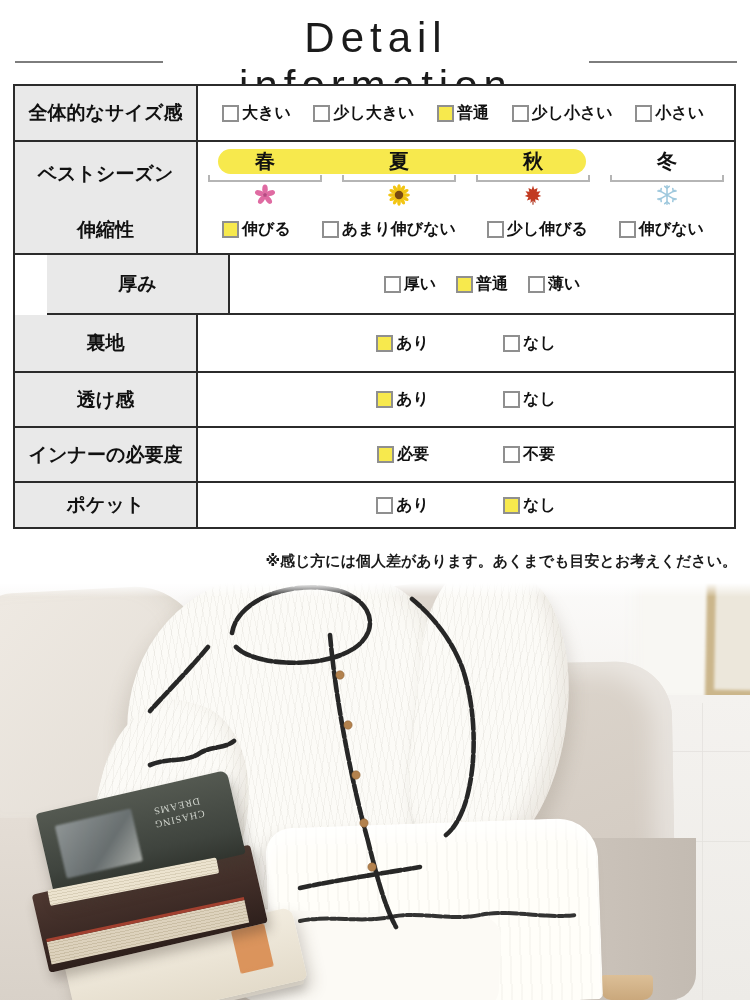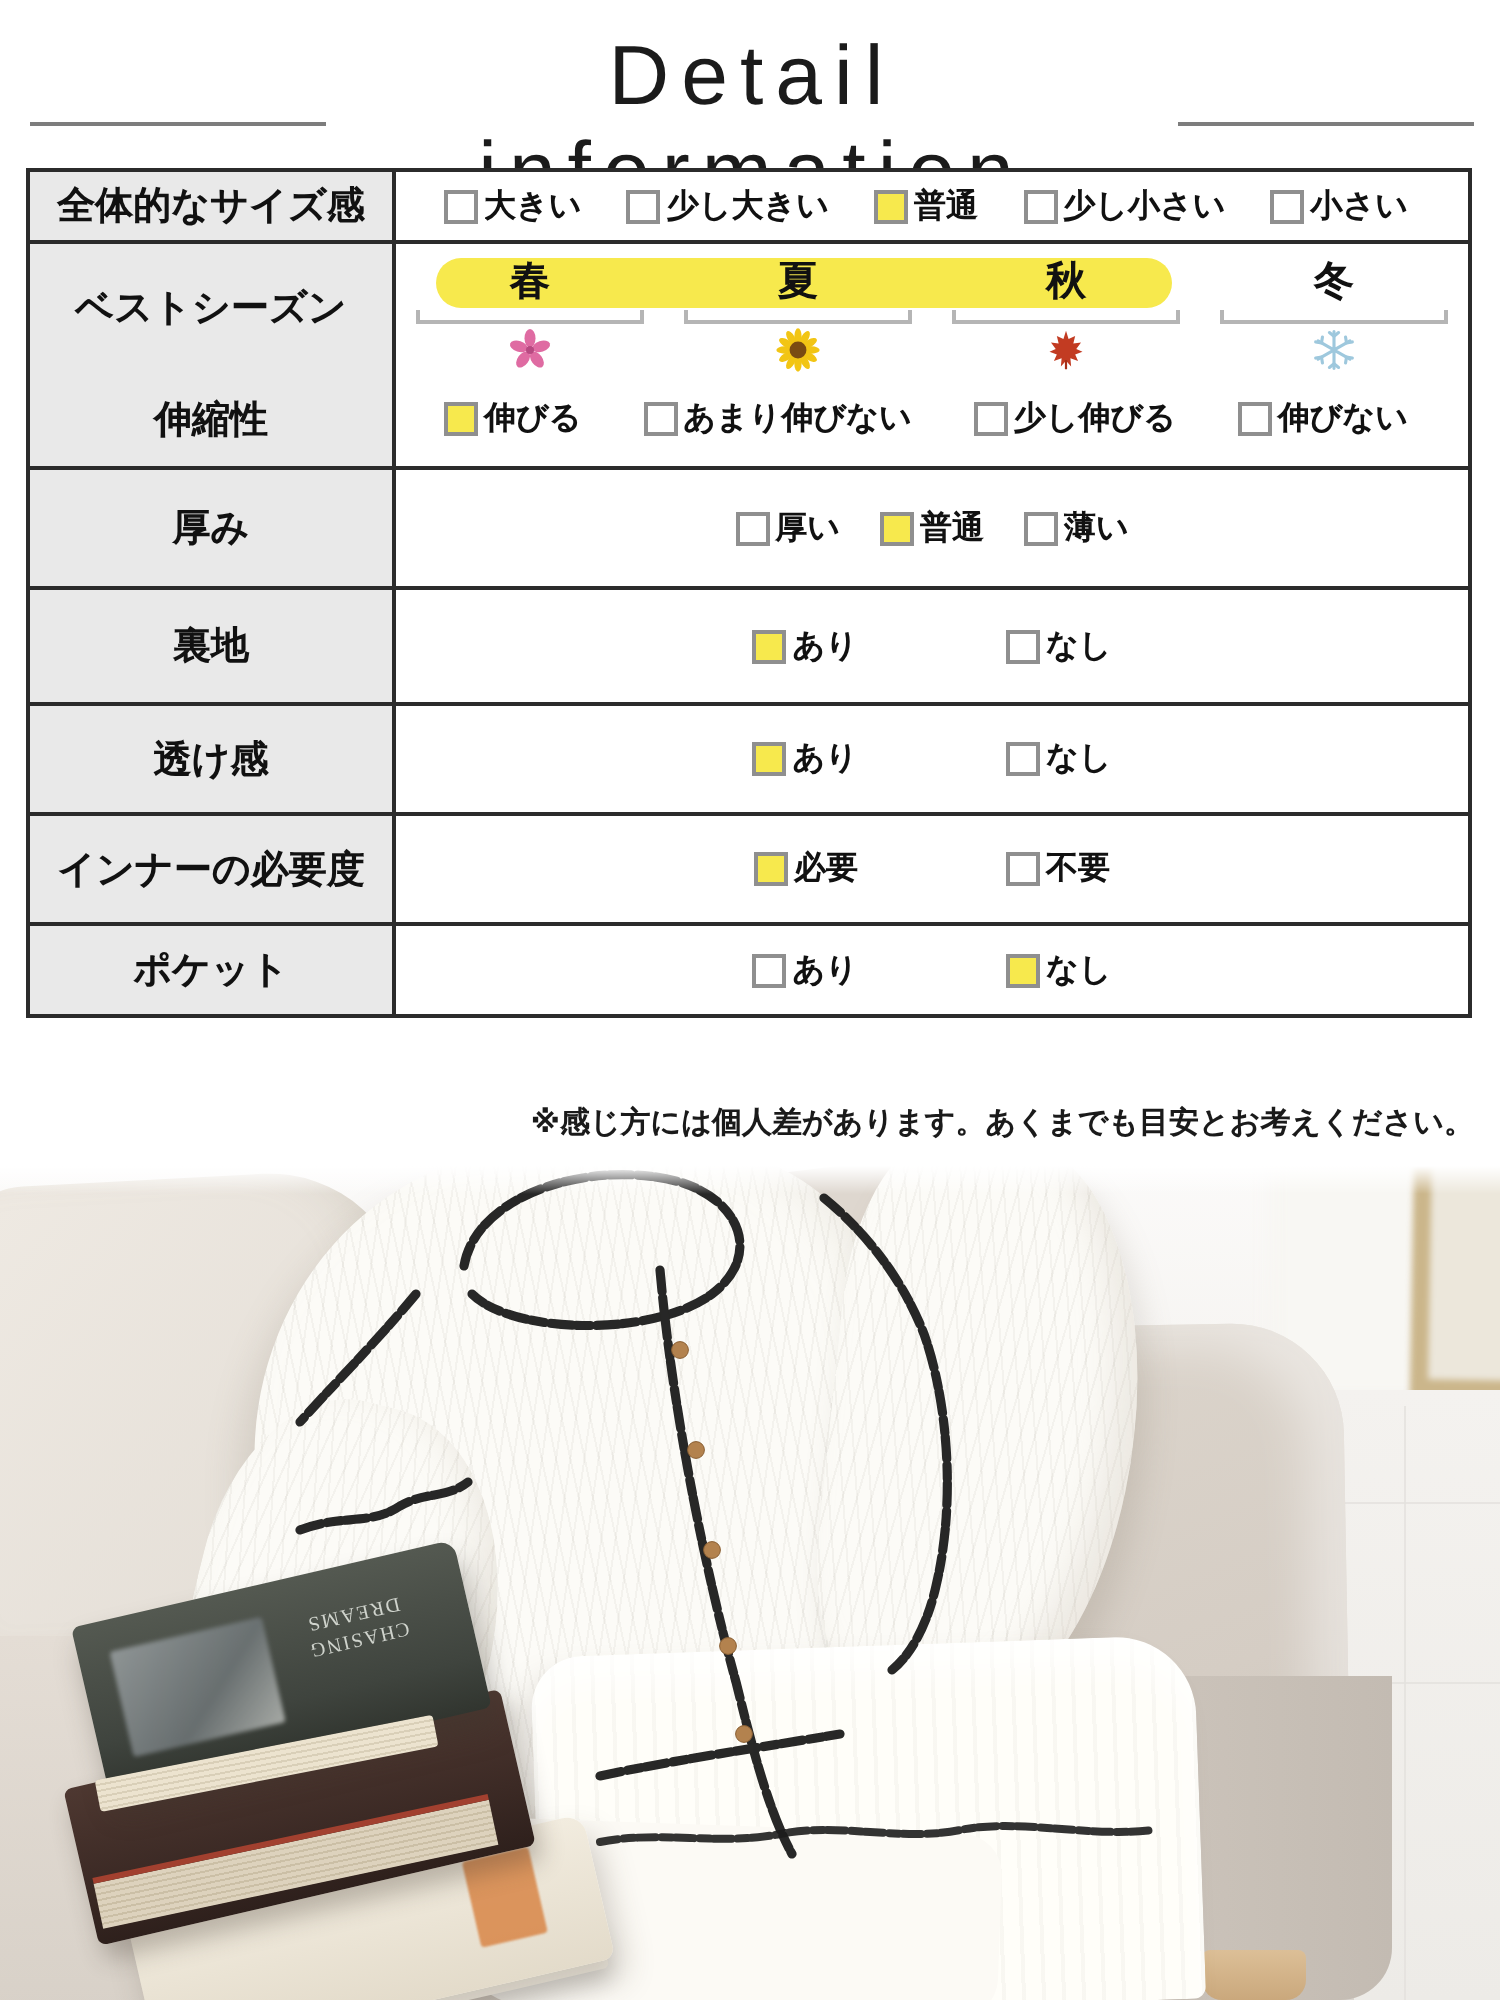--- a/index.html
+++ b/index.html
@@ -10,24 +10,24 @@
 
   
   .titlebar{position:absolute;top:14px;left:15px;right:13px;display:flex;align-items:center;}
   .hline{height:2px;background:#7d7d7d;width:148px;flex:none;}
   .title{flex:1;text-align:center;font-size:42px;font-weight:400;letter-spacing:6px;word-spacing:14px;color:#1b1b1b;}
 
   
   .dtable{position:absolute;top:84px;left:13px;width:723px;border:2px solid #2b2b2b;background:#fff;}
   .t-row{display:grid;grid-template-columns:183px 1fr;border-bottom:2px solid #2b2b2b;}
   .t-row:last-child{border-bottom:none;}
-  .t-row:nth-child(1){height:36px;}
+  .t-row:nth-child(1){height:56px;}
   .t-row:nth-child(2){height:64px;}
   .t-row:nth-child(3){height:49px;}
-  .t-row:nth-child(4){height:60px;}
+  .t-row:nth-child(4){height:60px;margin-left:32px;}
   .t-row:nth-child(5){height:58px;}
   .t-row:nth-child(6){height:55px;}
   .t-row:nth-child(7){height:55px;}
   .t-row:nth-child(8){height:44px;}
   .t-label{background:#e9e9e9;border-right:2px solid #2b2b2b;display:flex;align-items:center;justify-content:center;
            font-weight:bold;font-size:19px;letter-spacing:0;}
   .t-content{background:#fff;}
   .c-spread{display:flex;align-items:center;justify-content:space-between;padding:0 30px 0 24px;}
   .c-center{display:flex;align-items:center;justify-content:center;gap:74px;}
   .c-center3{display:flex;align-items:center;justify-content:center;gap:20px;}

